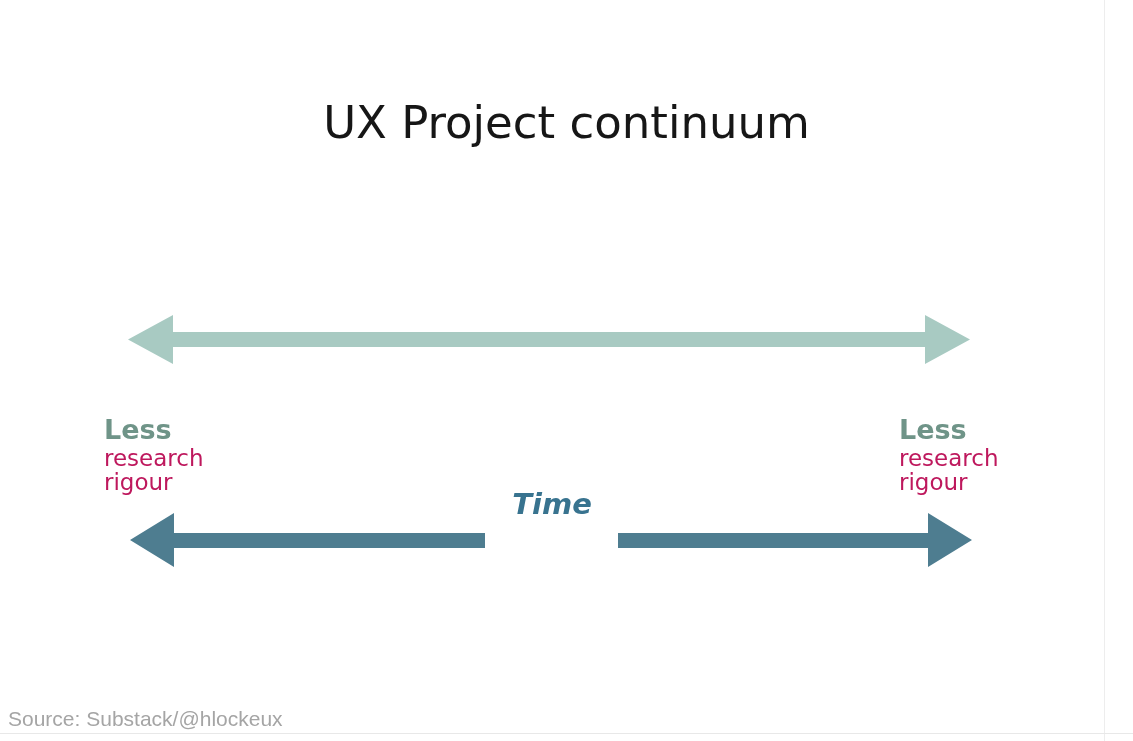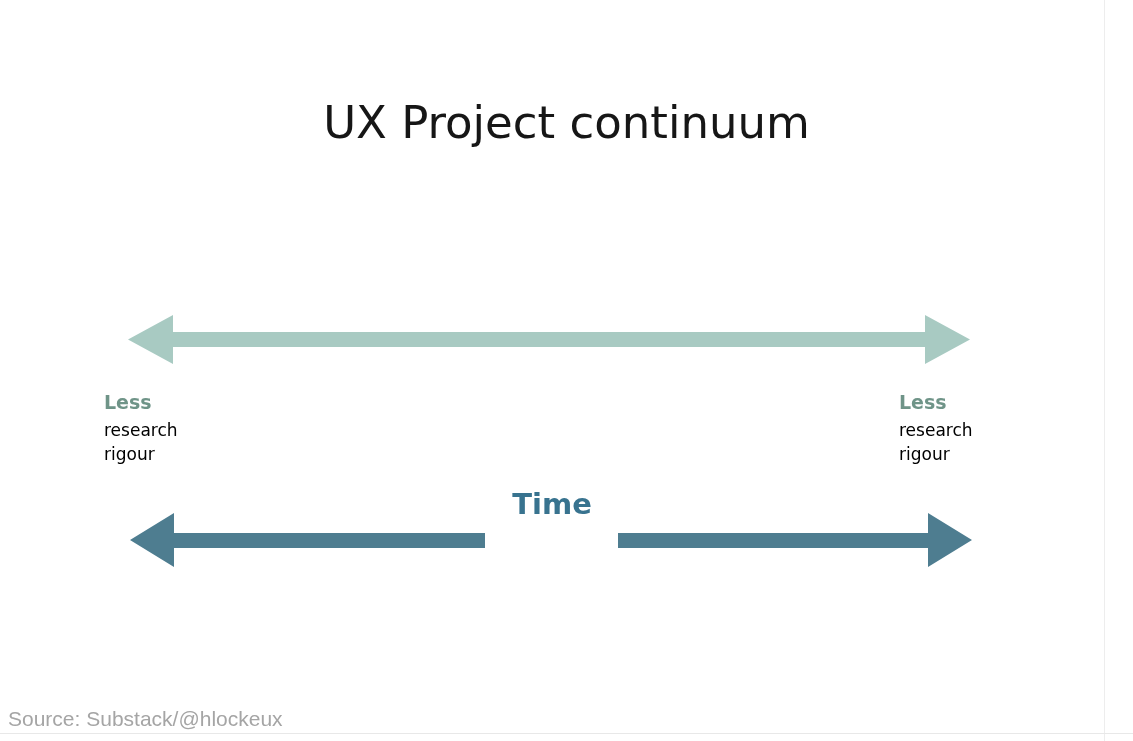--- a/index.html
+++ b/index.html
@@ -43,44 +43,46 @@
     width: 850px;
     height: 56px;
   }
   .endpoint-label {
     position: absolute;
     top: 386px;
     line-height: 24px;
   }
   .endpoint-label .heading {
     display: block;
-    font-size: 19px;
+    font-size: 27px;
     font-weight: bold;
     line-height: 32px;
     color: #6f9488;
+    margin-top: 28px;
   }
   .endpoint-label .sub {
     display: block;
-    font-size: 17px;
+    font-size: 23px;
     font-weight: 400;
     line-height: 24px;
-    color: #000000;
+    color: #be185d;
   }
   .endpoint-left  { left: 104px; }
   .endpoint-right { left: 899px; }
   .constraints-label {
     position: absolute;
     left: 452px;
     top: 487px;
     width: 200px;
     text-align: center;
     font-size: 29px;
     font-weight: bold;
     line-height: 34px;
     color: #38738f;
+    font-style: italic;
   }
   .constraints-label span { display: block; }
   .source-line {
     position: absolute;
     left: 8px;
     top: 707px;
     font-family: "Liberation Sans", sans-serif;
     font-size: 21px;
     color: #a5a5a5;
   }

